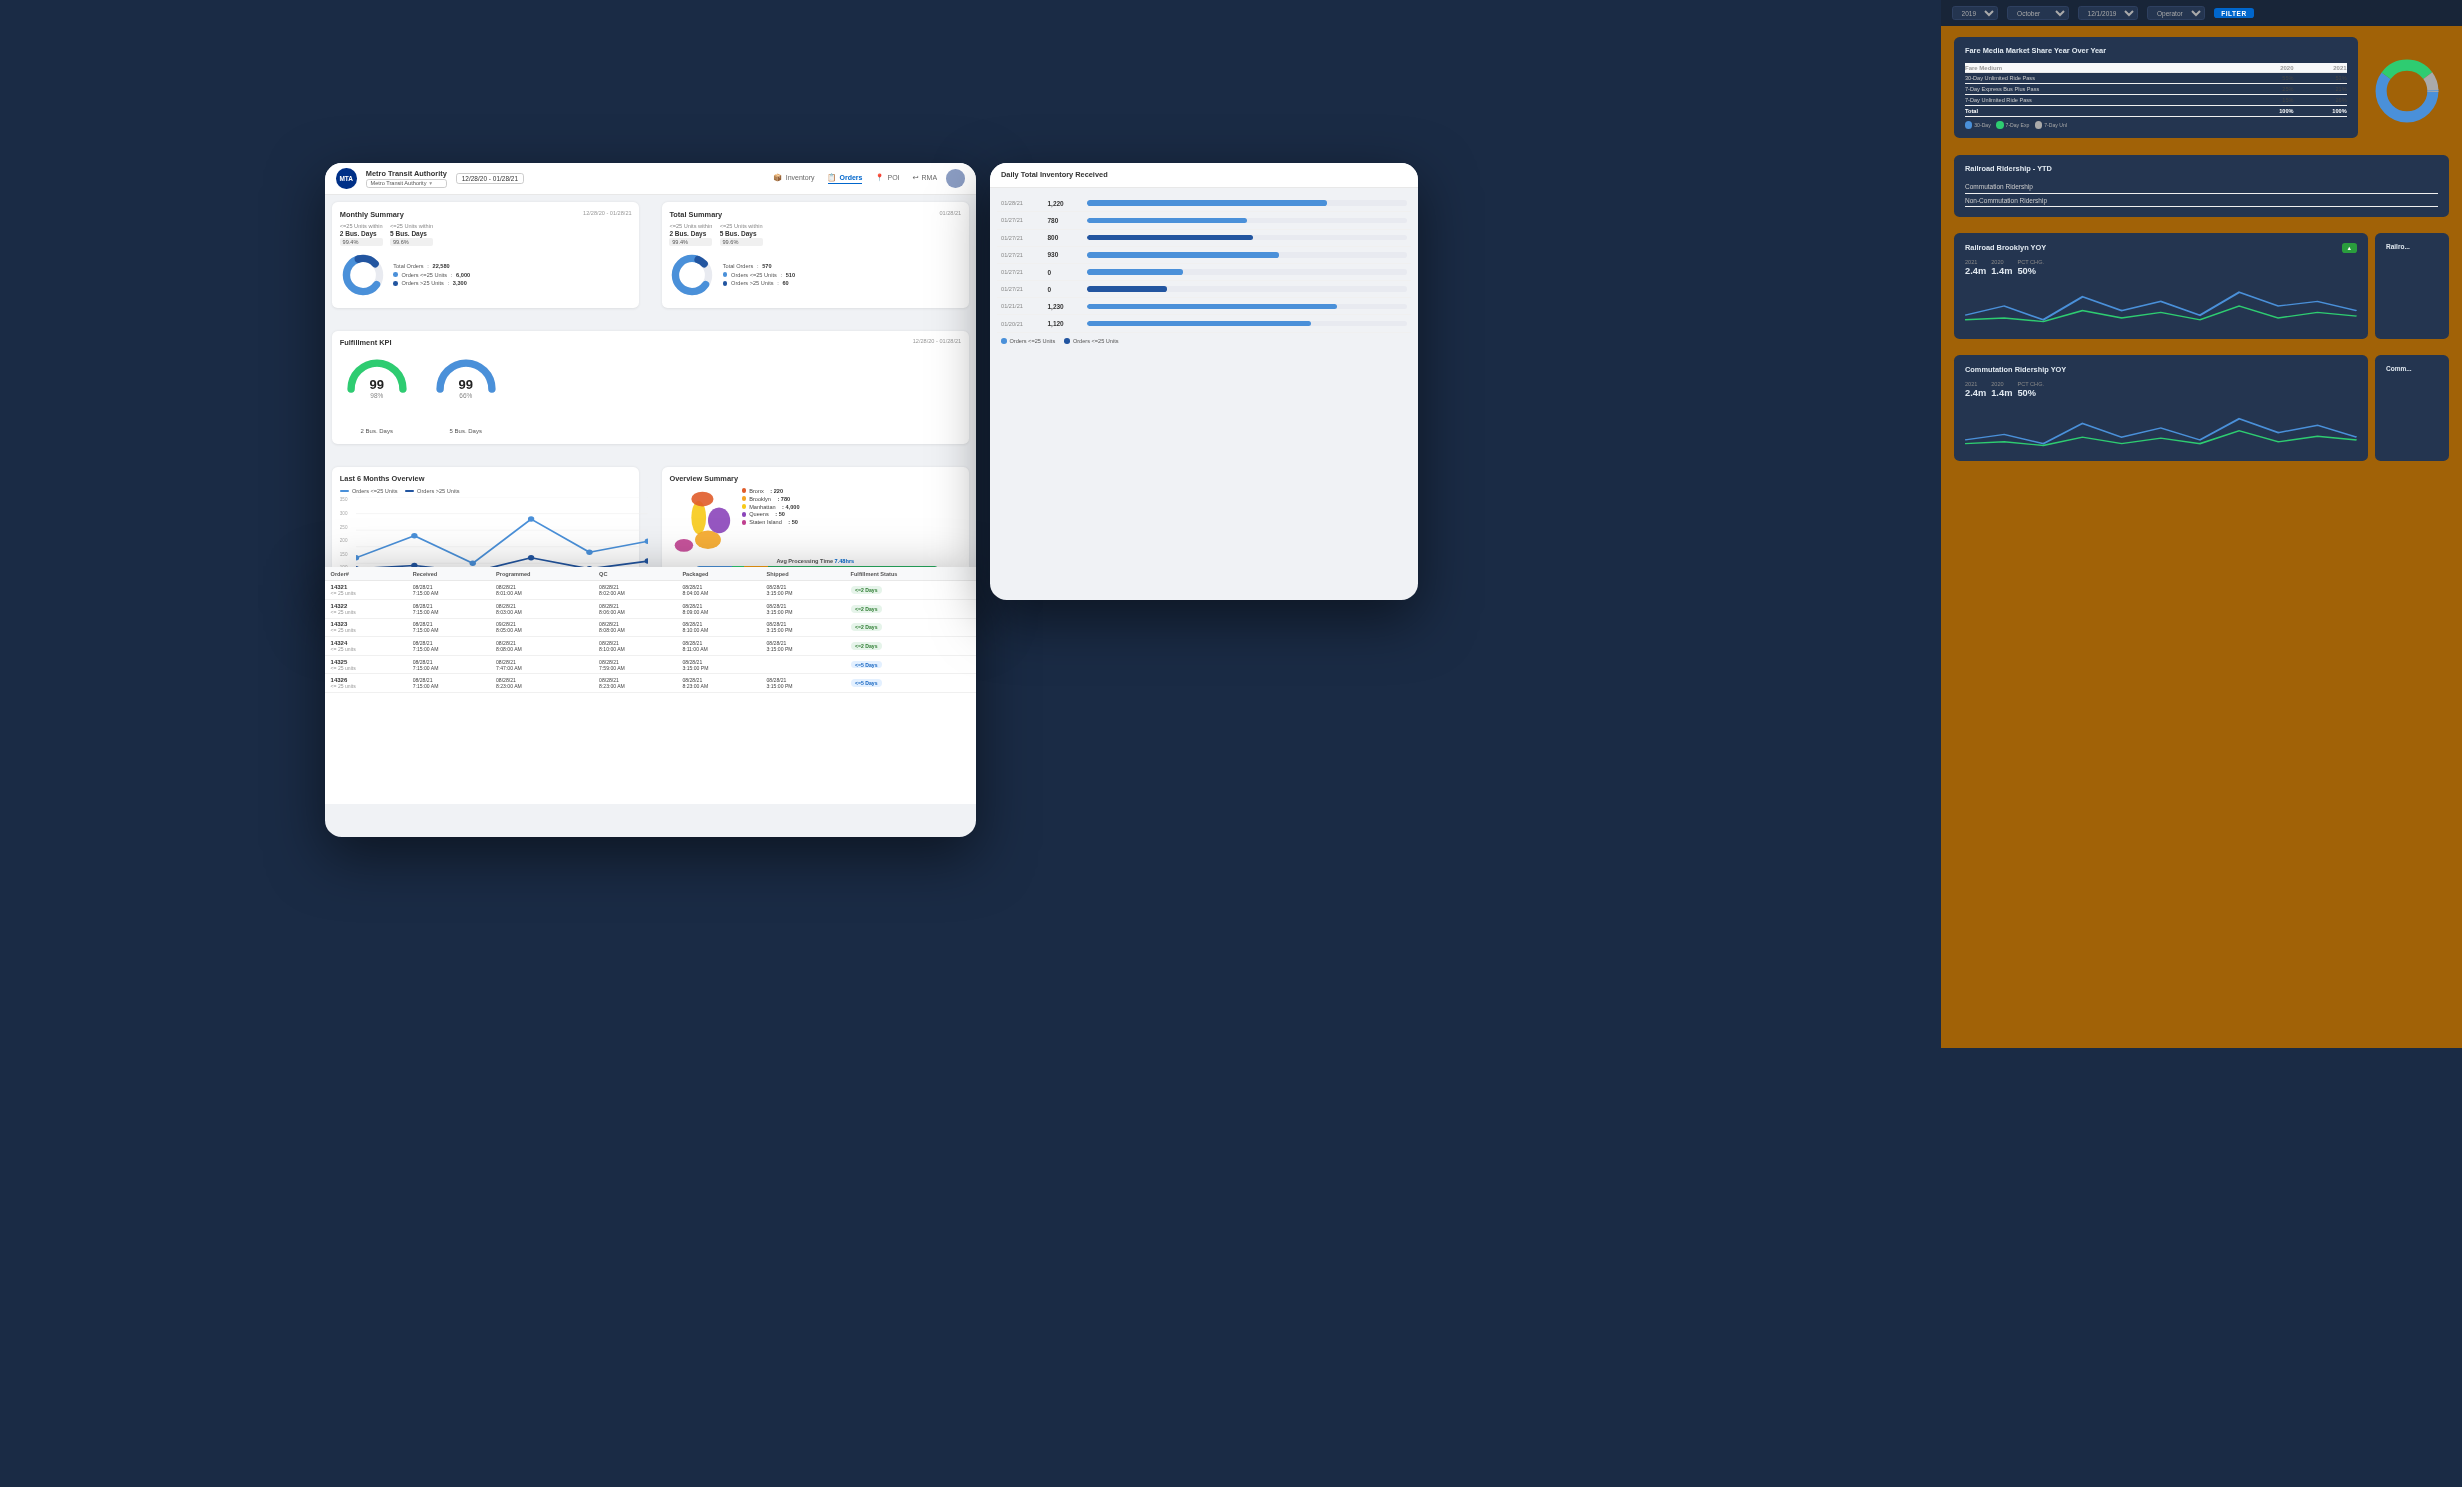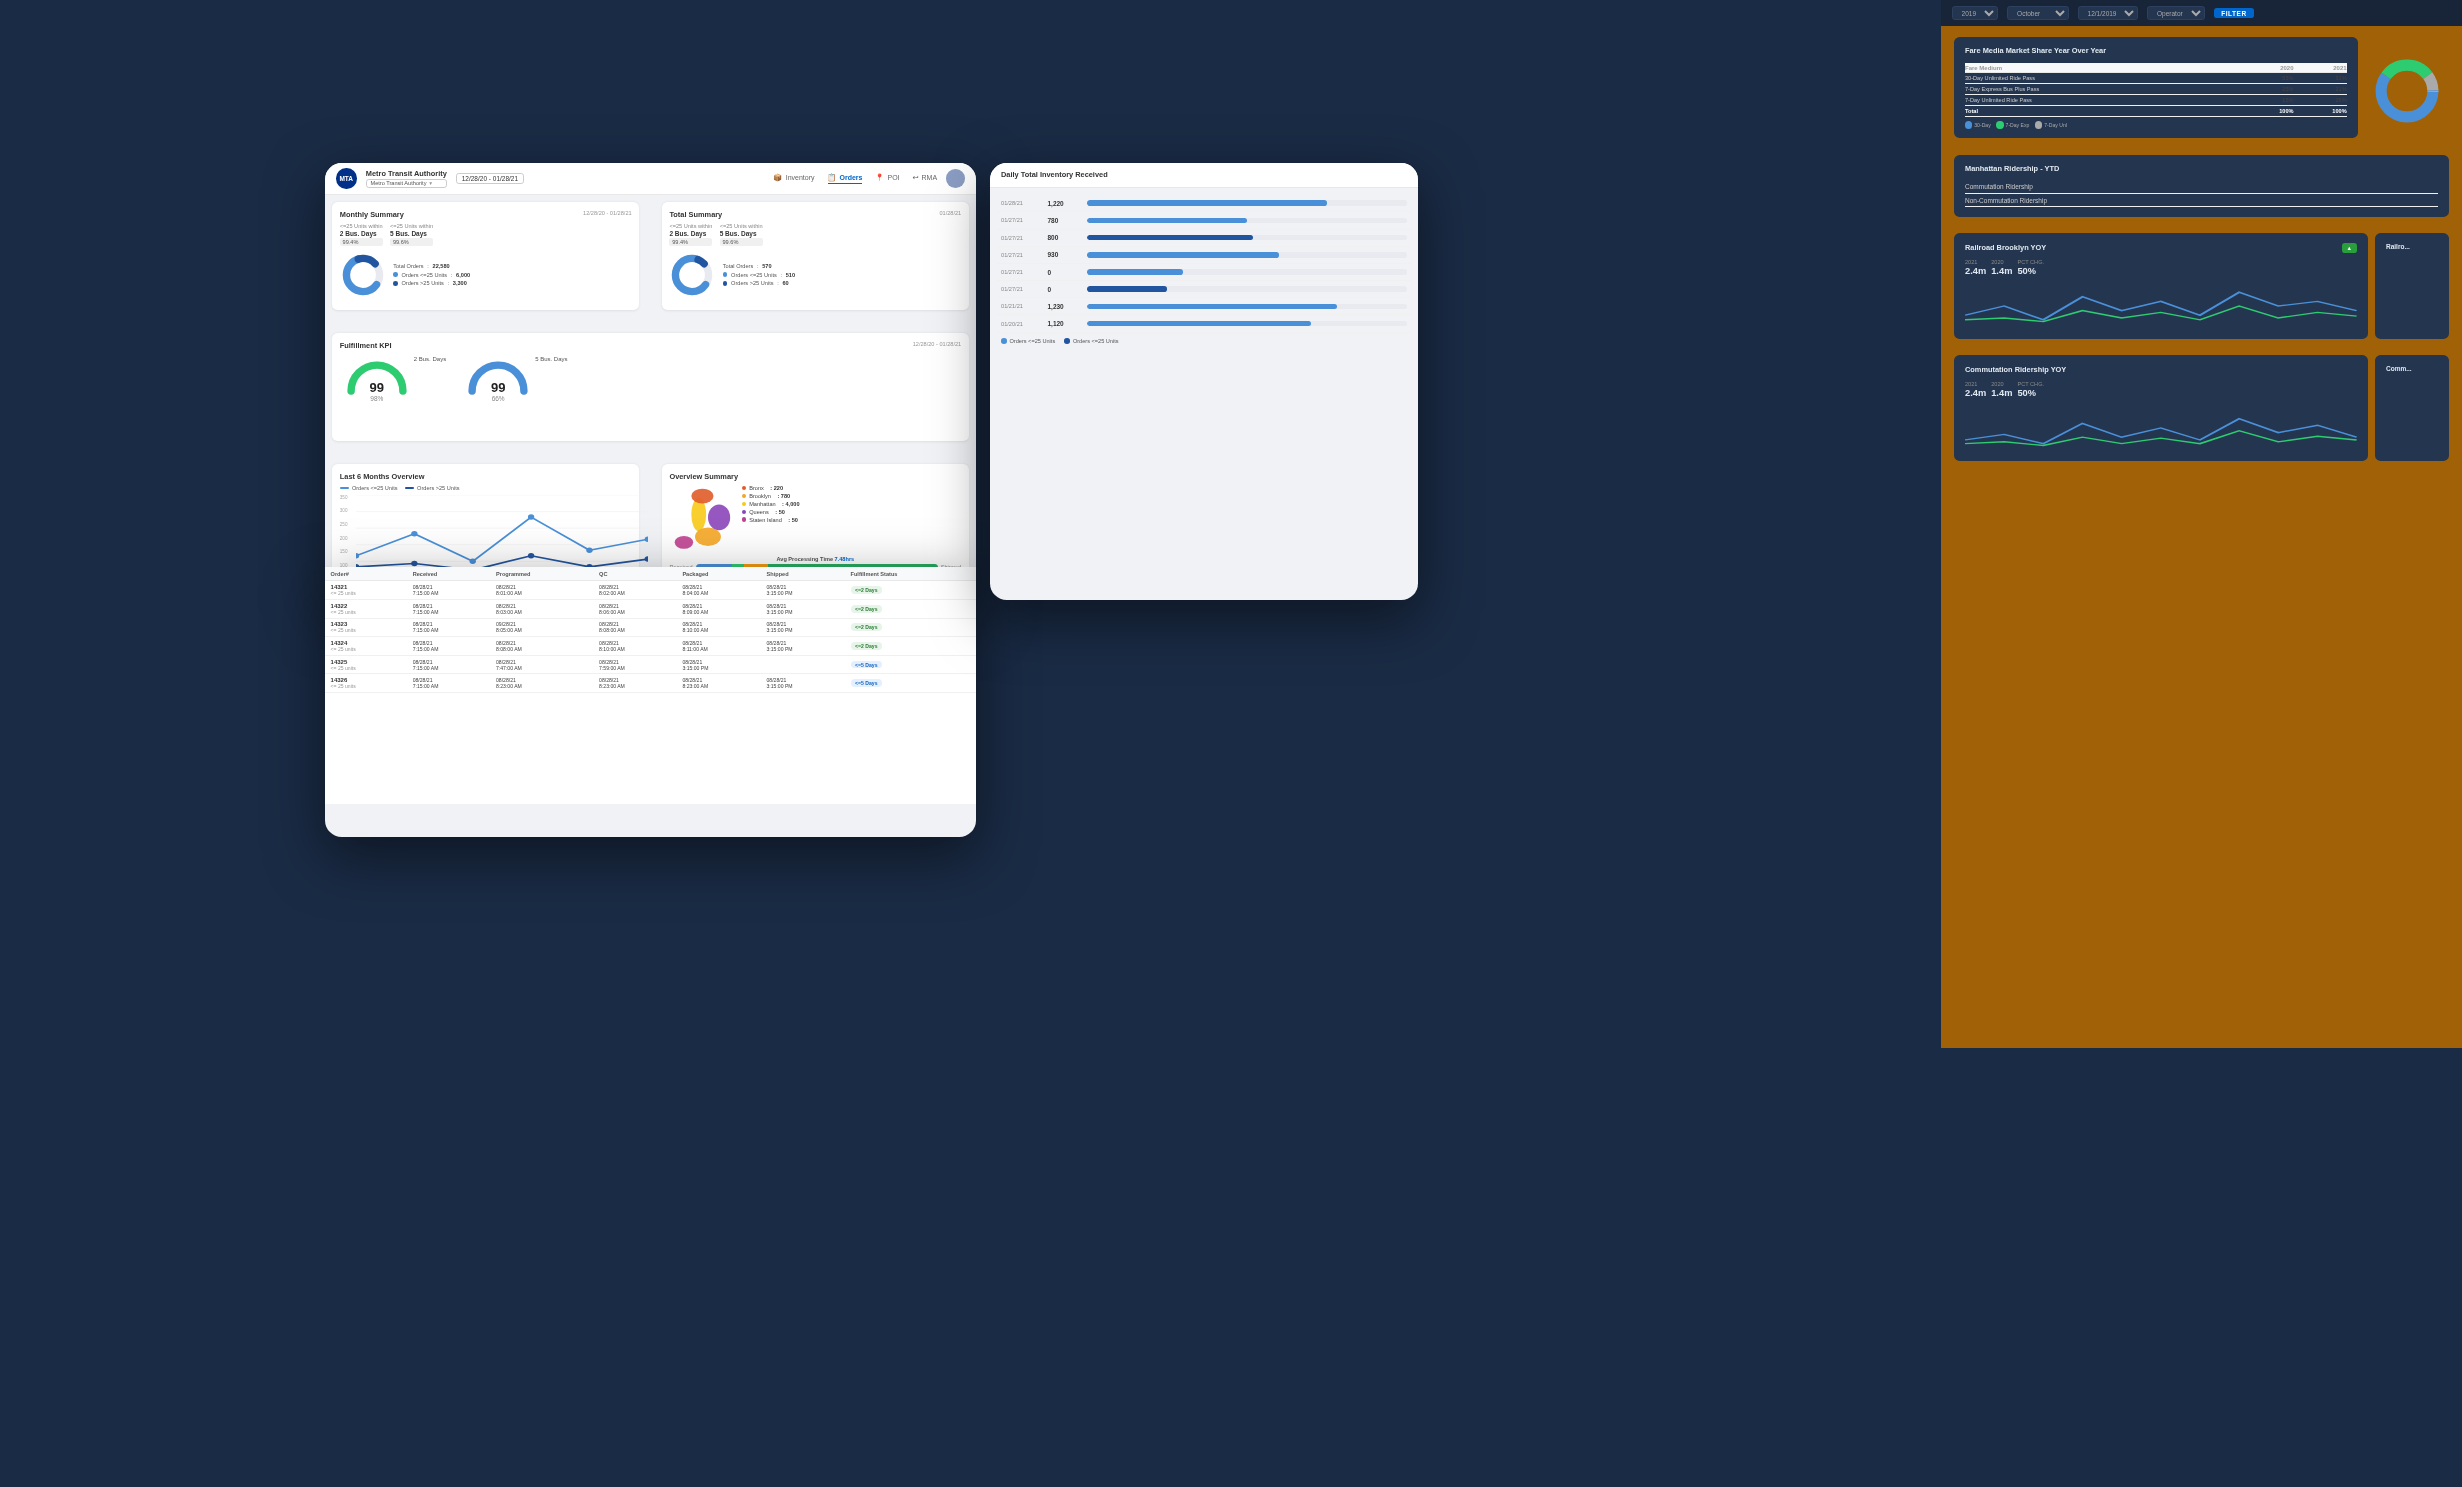--- a/index.html
+++ b/index.html
@@ -598,22 +598,22 @@
     }
 
     
     .kpi-gauges {
       display: flex;
       gap: 15px;
       align-items: flex-start;
     }
     .kpi-gauge-group {
       display: flex;
-      flex-direction: row;
-      align-items: flex-start;
+      flex-direction: column;
+      align-items: center;
     }
 
     
     .y-axis {
       position: absolute;
       left: 0;
       top: 0;
       bottom: 11px;
       display: flex;
       flex-direction: column;
@@ -1219,21 +1219,21 @@
           <circle cx="40" cy="40" r="28" fill="none" stroke="#4a90d9" stroke-width="12" stroke-dasharray="105 68" stroke-dashoffset="0"></circle>
           <circle cx="40" cy="40" r="28" fill="none" stroke="#2ecc71" stroke-width="12" stroke-dasharray="52 121" stroke-dashoffset="-105"></circle>
           <circle cx="40" cy="40" r="28" fill="none" stroke="#aaa" stroke-width="12" stroke-dasharray="17 156" stroke-dashoffset="-157"></circle>
         </svg>
       </div>
     </div>
   </div>
 
   <div class="right-section" style="padding-top:0;">
     <div class="right-card">
-      <div class="right-card-title">Manhattan Ridership - YTD</div>
+      <div class="right-card-title">Railroad Ridership - YTD</div>
       <table class="ridership-table">
         <tbody>
           <tr>
             <td style="font-size:6.5px;color:#ccc;">Commutation Ridership</td>
             <td>
               <div class="r-bar-wrap">
                 <div class="r-bar">
                     <div class="r-bar-fill" style="width:60%;background:#4a90d9"></div>
                   </div>
               </div>

